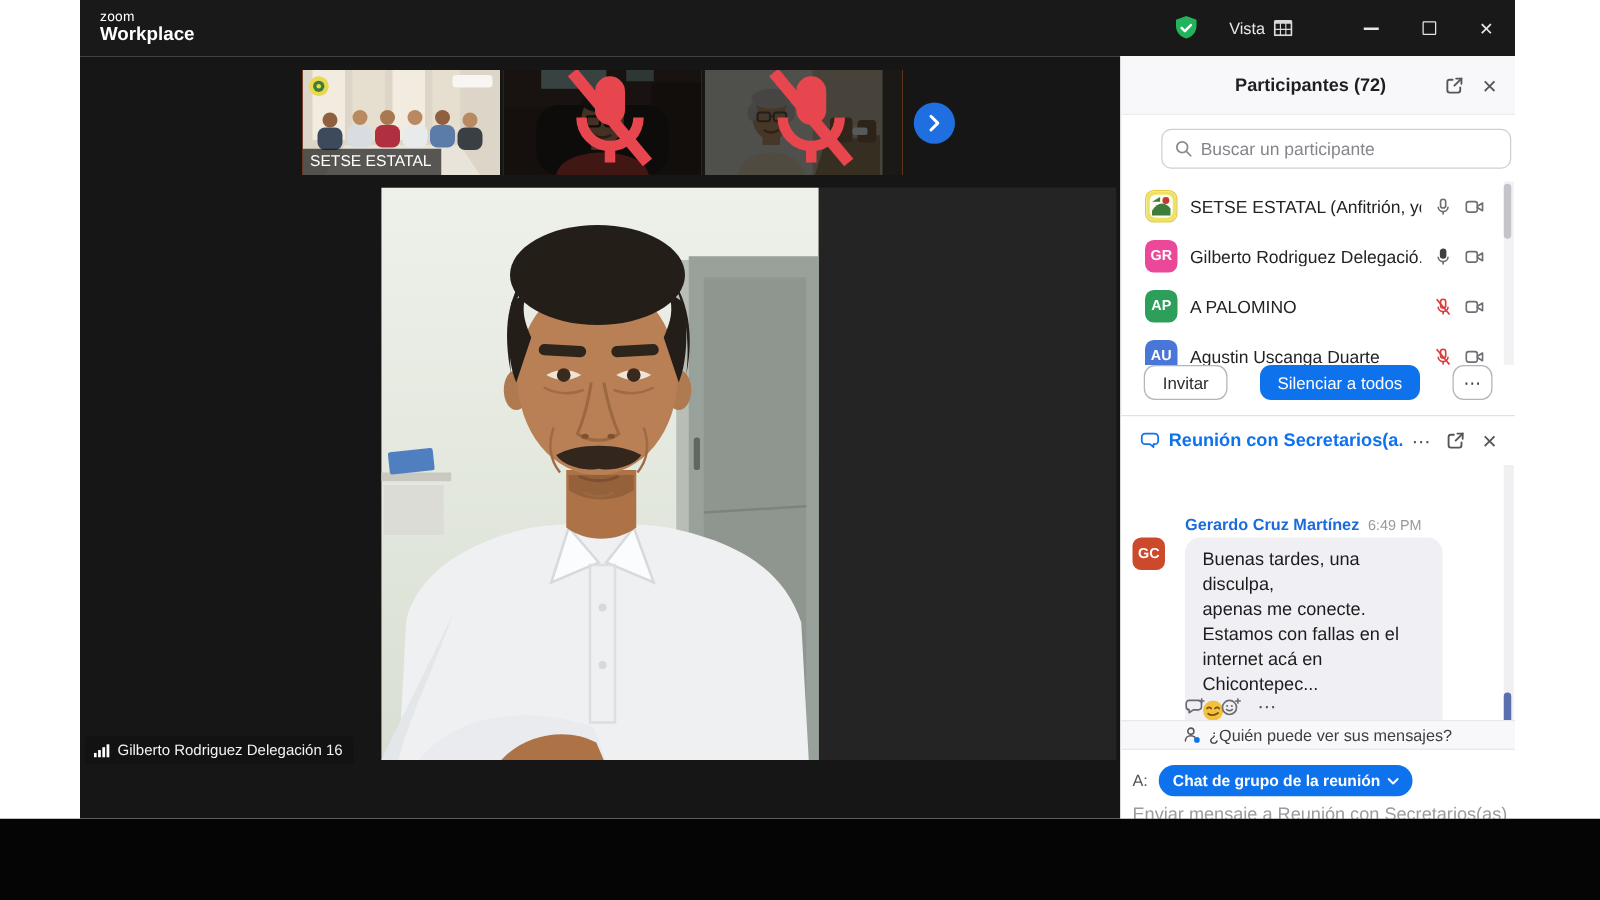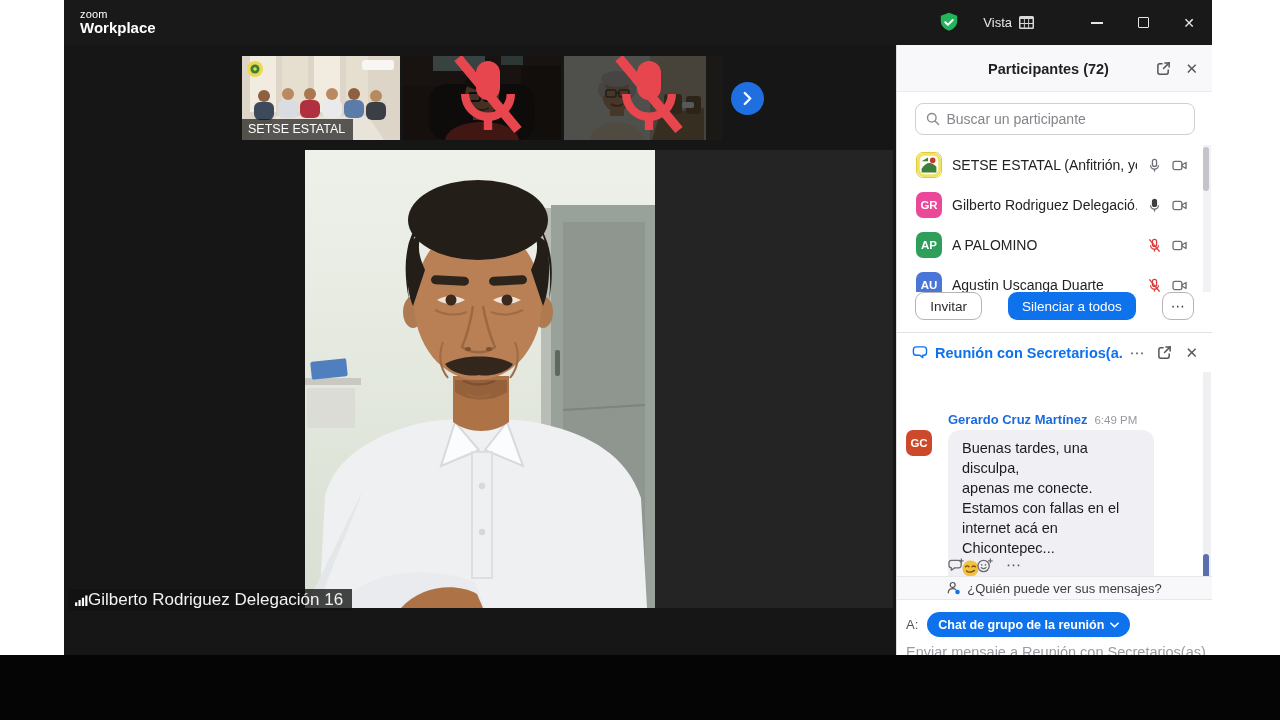--- a/index.html
+++ b/index.html
@@ -18,38 +18,38 @@
   .vista { display:flex; align-items:center; gap:7px; color:#e8e8e8; font-size:13px; margin-right:40px; cursor:default; }
   .winbtn { width:46px; height:45px; display:flex; align-items:center; justify-content:center; color:#e6e6e6; font-size:14px; }
   .winbtn .minus { display:block; width:12px; height:2px; background:#e6e6e6; }
   .winbtn .maxbox { display:block; width:11px; height:11px; border:1.6px solid #e6e6e6; border-radius:1px; }
 
   
   .content { display:flex; height:610px; }
   .stage { position:relative; width:832px; height:610px; background:#161616; overflow:hidden; }
   .speaker-cell { position:absolute; left:241px; top:105px; width:588px; height:458px; background:#242424; }
   .main-video { position:absolute; left:0; top:0; width:350px; height:458px; display:block; }
-  .speaker-label { position:absolute; left:4px; top:544px; height:22px; display:flex; align-items:center; background:rgba(18,18,18,.78); color:#f2f2f2; font-size:17px; padding:0 9px 0 7px; }
+  .speaker-label { position:absolute; left:4px; top:544px; height:22px; display:flex; align-items:center; gap:6px; background:rgba(18,18,18,.78); color:#f2f2f2; font-size:12px; padding:0 9px 0 7px; }
 
   .filmstrip { position:absolute; left:178px; top:11px; display:flex; gap:3px; }
   .thumb { position:relative; width:158px; height:84px; overflow:hidden; background:#c2410c; }
   .thumb svg { display:block; width:158px; height:84px; }
   .thumb-label { position:absolute; left:0; bottom:0; display:flex; align-items:center; gap:5px; background:rgba(12,12,12,.66); color:#fff; font-size:12.5px; padding:3px 8px 4px 6px; max-width:158px; white-space:nowrap; }
   .next-btn { position:absolute; left:667px; top:37px; width:33px; height:33px; border-radius:50%; background:#1f6fe0; border:none; display:flex; align-items:center; justify-content:center; cursor:pointer; }
 
   
   .panel { position:relative; width:316px; height:610px; background:#fff; border-left:1px solid #dcdcde; font-size:14px; color:#232323; }
   .panel section { position:absolute; left:0; width:100%; }
 
   .p-header { top:0; height:47px; background:#f8f8fa; border-bottom:1px solid #ececee; }
   .p-title { position:absolute; left:0; right:12px; top:0; height:47px; display:flex; align-items:center; justify-content:center; font-weight:bold; font-size:14.5px; color:#1f1f21; }
   .hdr-icons { position:absolute; right:14px; top:0; height:47px; display:flex; align-items:center; gap:14px; color:#55555a; }
   .icon-btn { background:none; border:none; color:#55555a; cursor:pointer; display:flex; align-items:center; font-size:15px; padding:0; }
 
-  .p-search { top:47px; height:53px; background:#fff; display:flex; align-items:center; justify-content:center; }
+  .p-search { top:47px; height:53px; background:#fff; display:flex; align-items:center; justify-content:center;margin-left:14px; }
   .search-box { width:280px; height:32px; border:1px solid #cfcfd4; border-radius:8px; display:flex; align-items:center; padding:0 10px; gap:7px; background:#fff; }
   .search-box input { border:none; outline:none; flex:1; font-size:14px; color:#333; font-family:"Liberation Sans",sans-serif; }
   .search-box input::placeholder { color:#85858b; }
 
   .p-list { top:100px; height:147px; overflow:hidden; }
   .p-row { height:40px; display:flex; align-items:center; padding:0 24px 0 19px; gap:10px; }
   .avatar { width:26px; height:26px; border-radius:7px; flex:0 0 26px; display:flex; align-items:center; justify-content:center; color:#fff; font-size:11.5px; font-weight:bold; }
   .p-name { flex:1; white-space:nowrap; overflow:hidden; font-size:14px; color:#232325; }
   .row-icons { display:flex; align-items:center; gap:10px; }
   .list-scroll-track { position:absolute; right:1px; top:0; width:8px; height:147px; background:#f2f2f4; }

